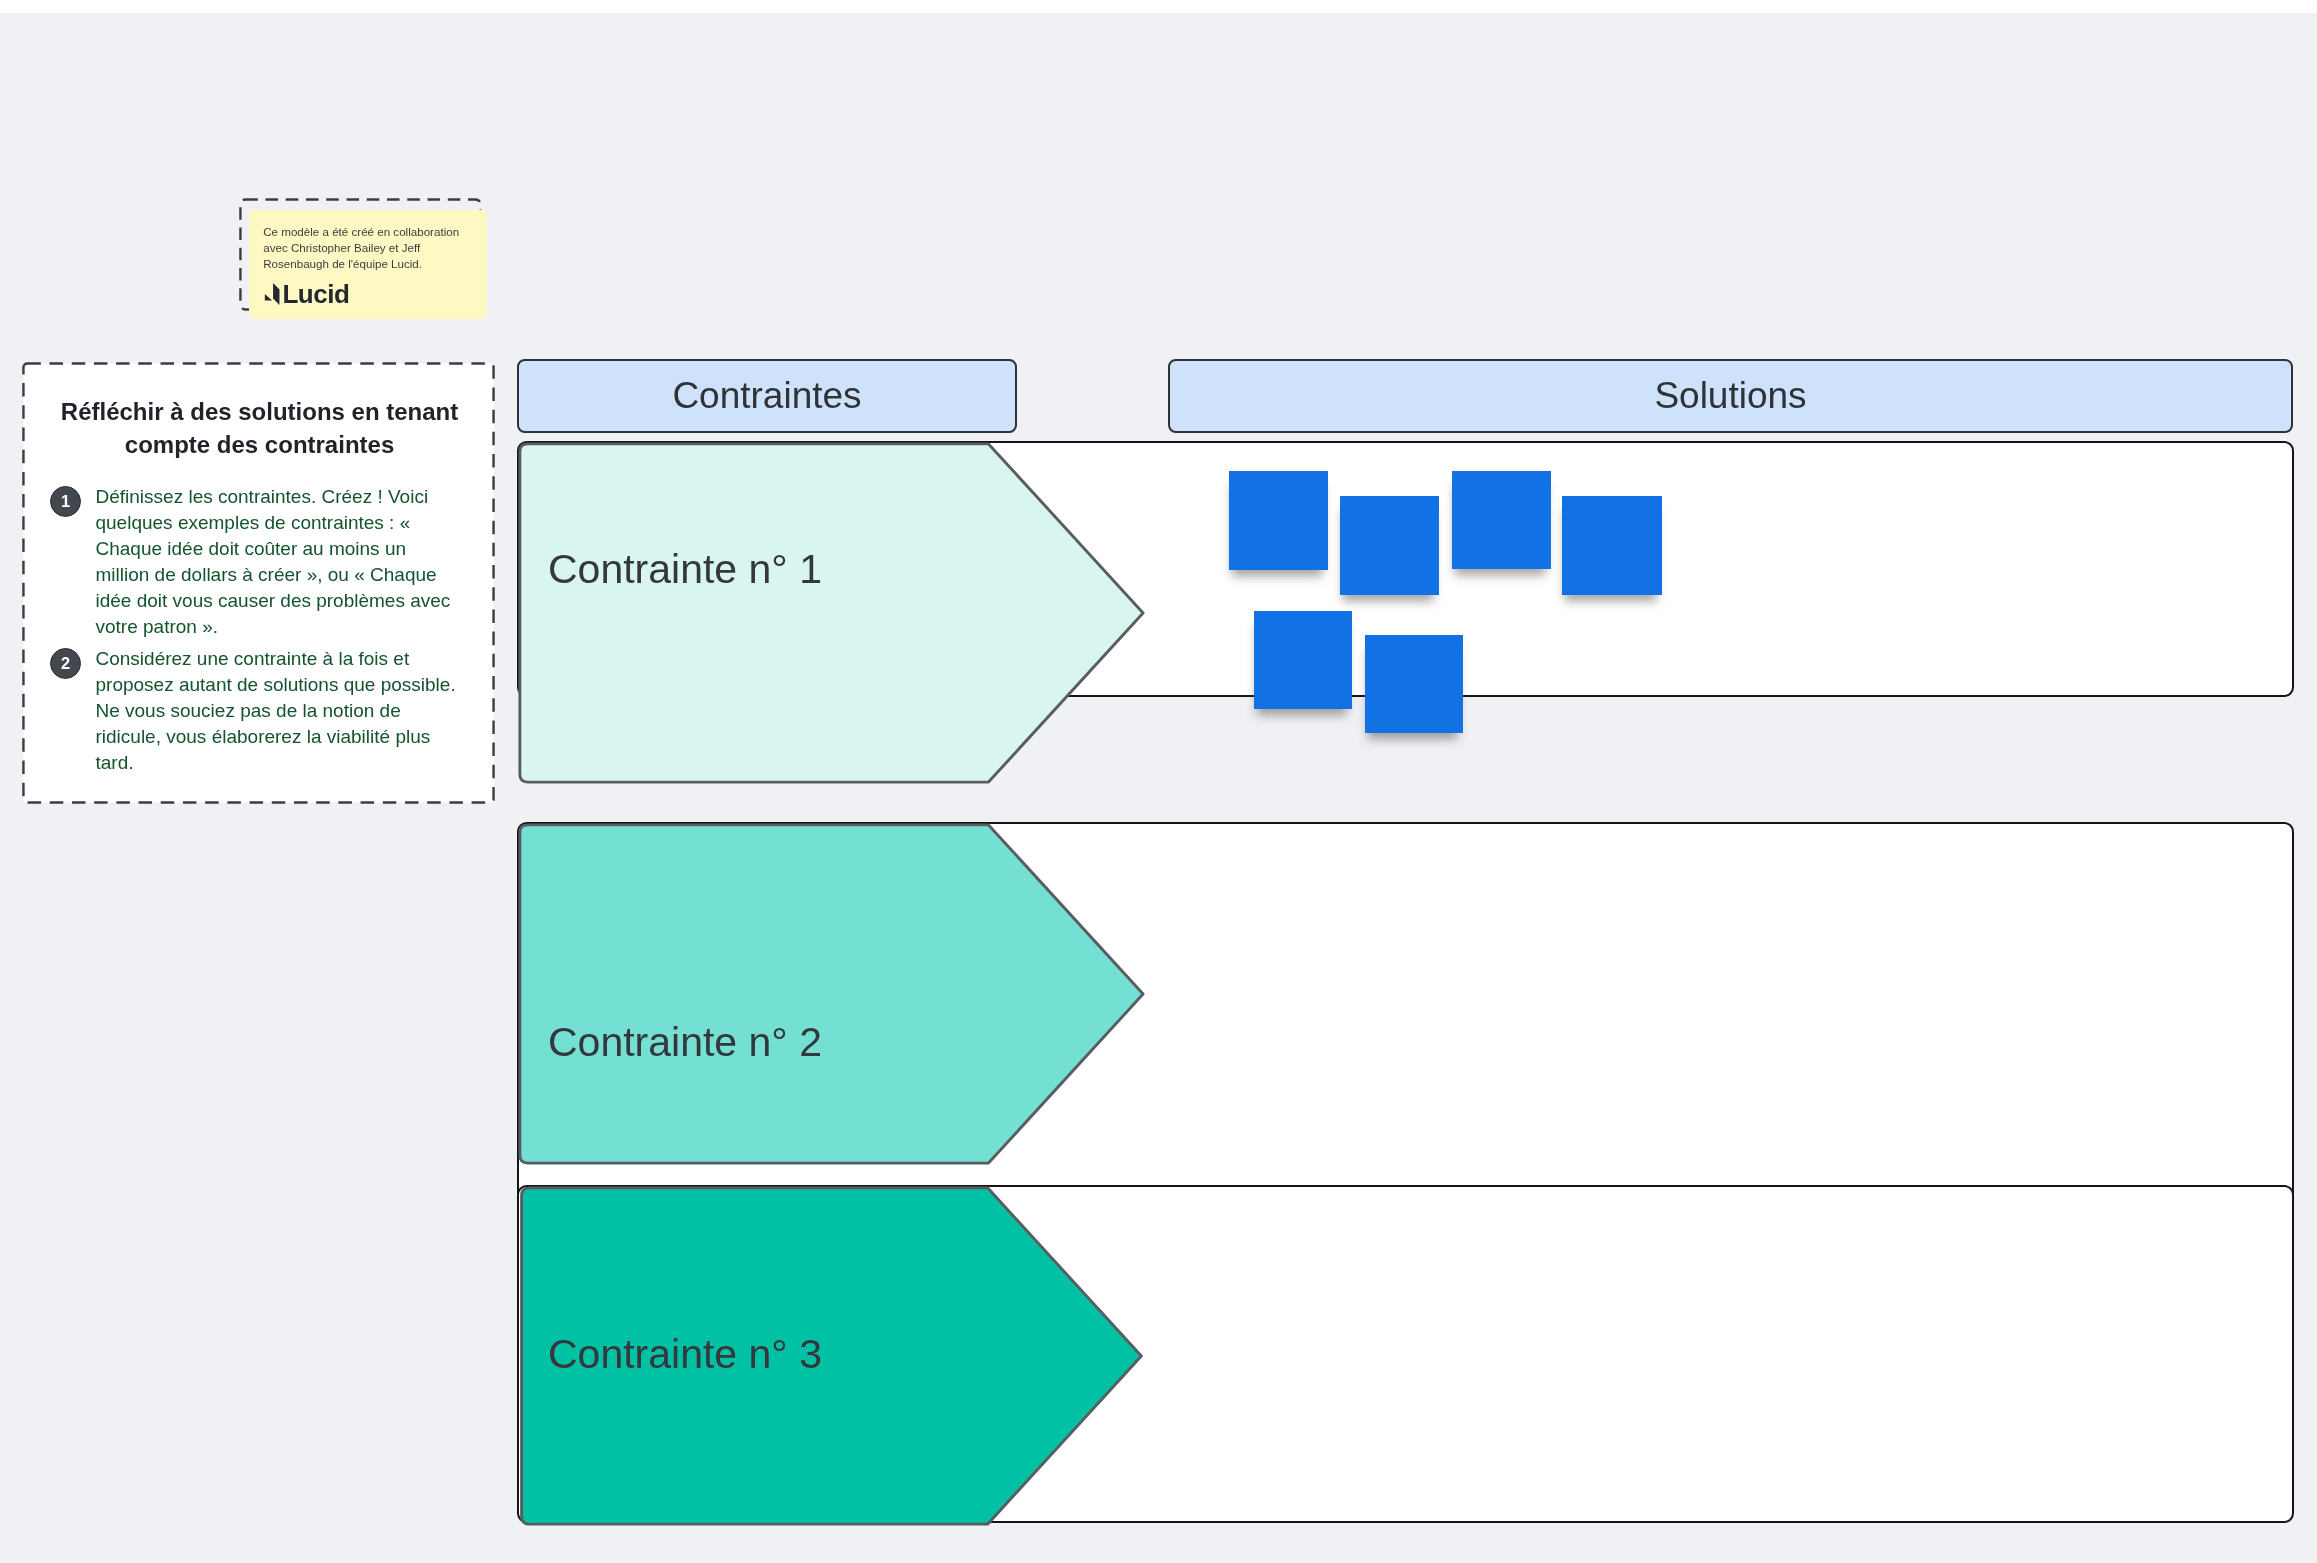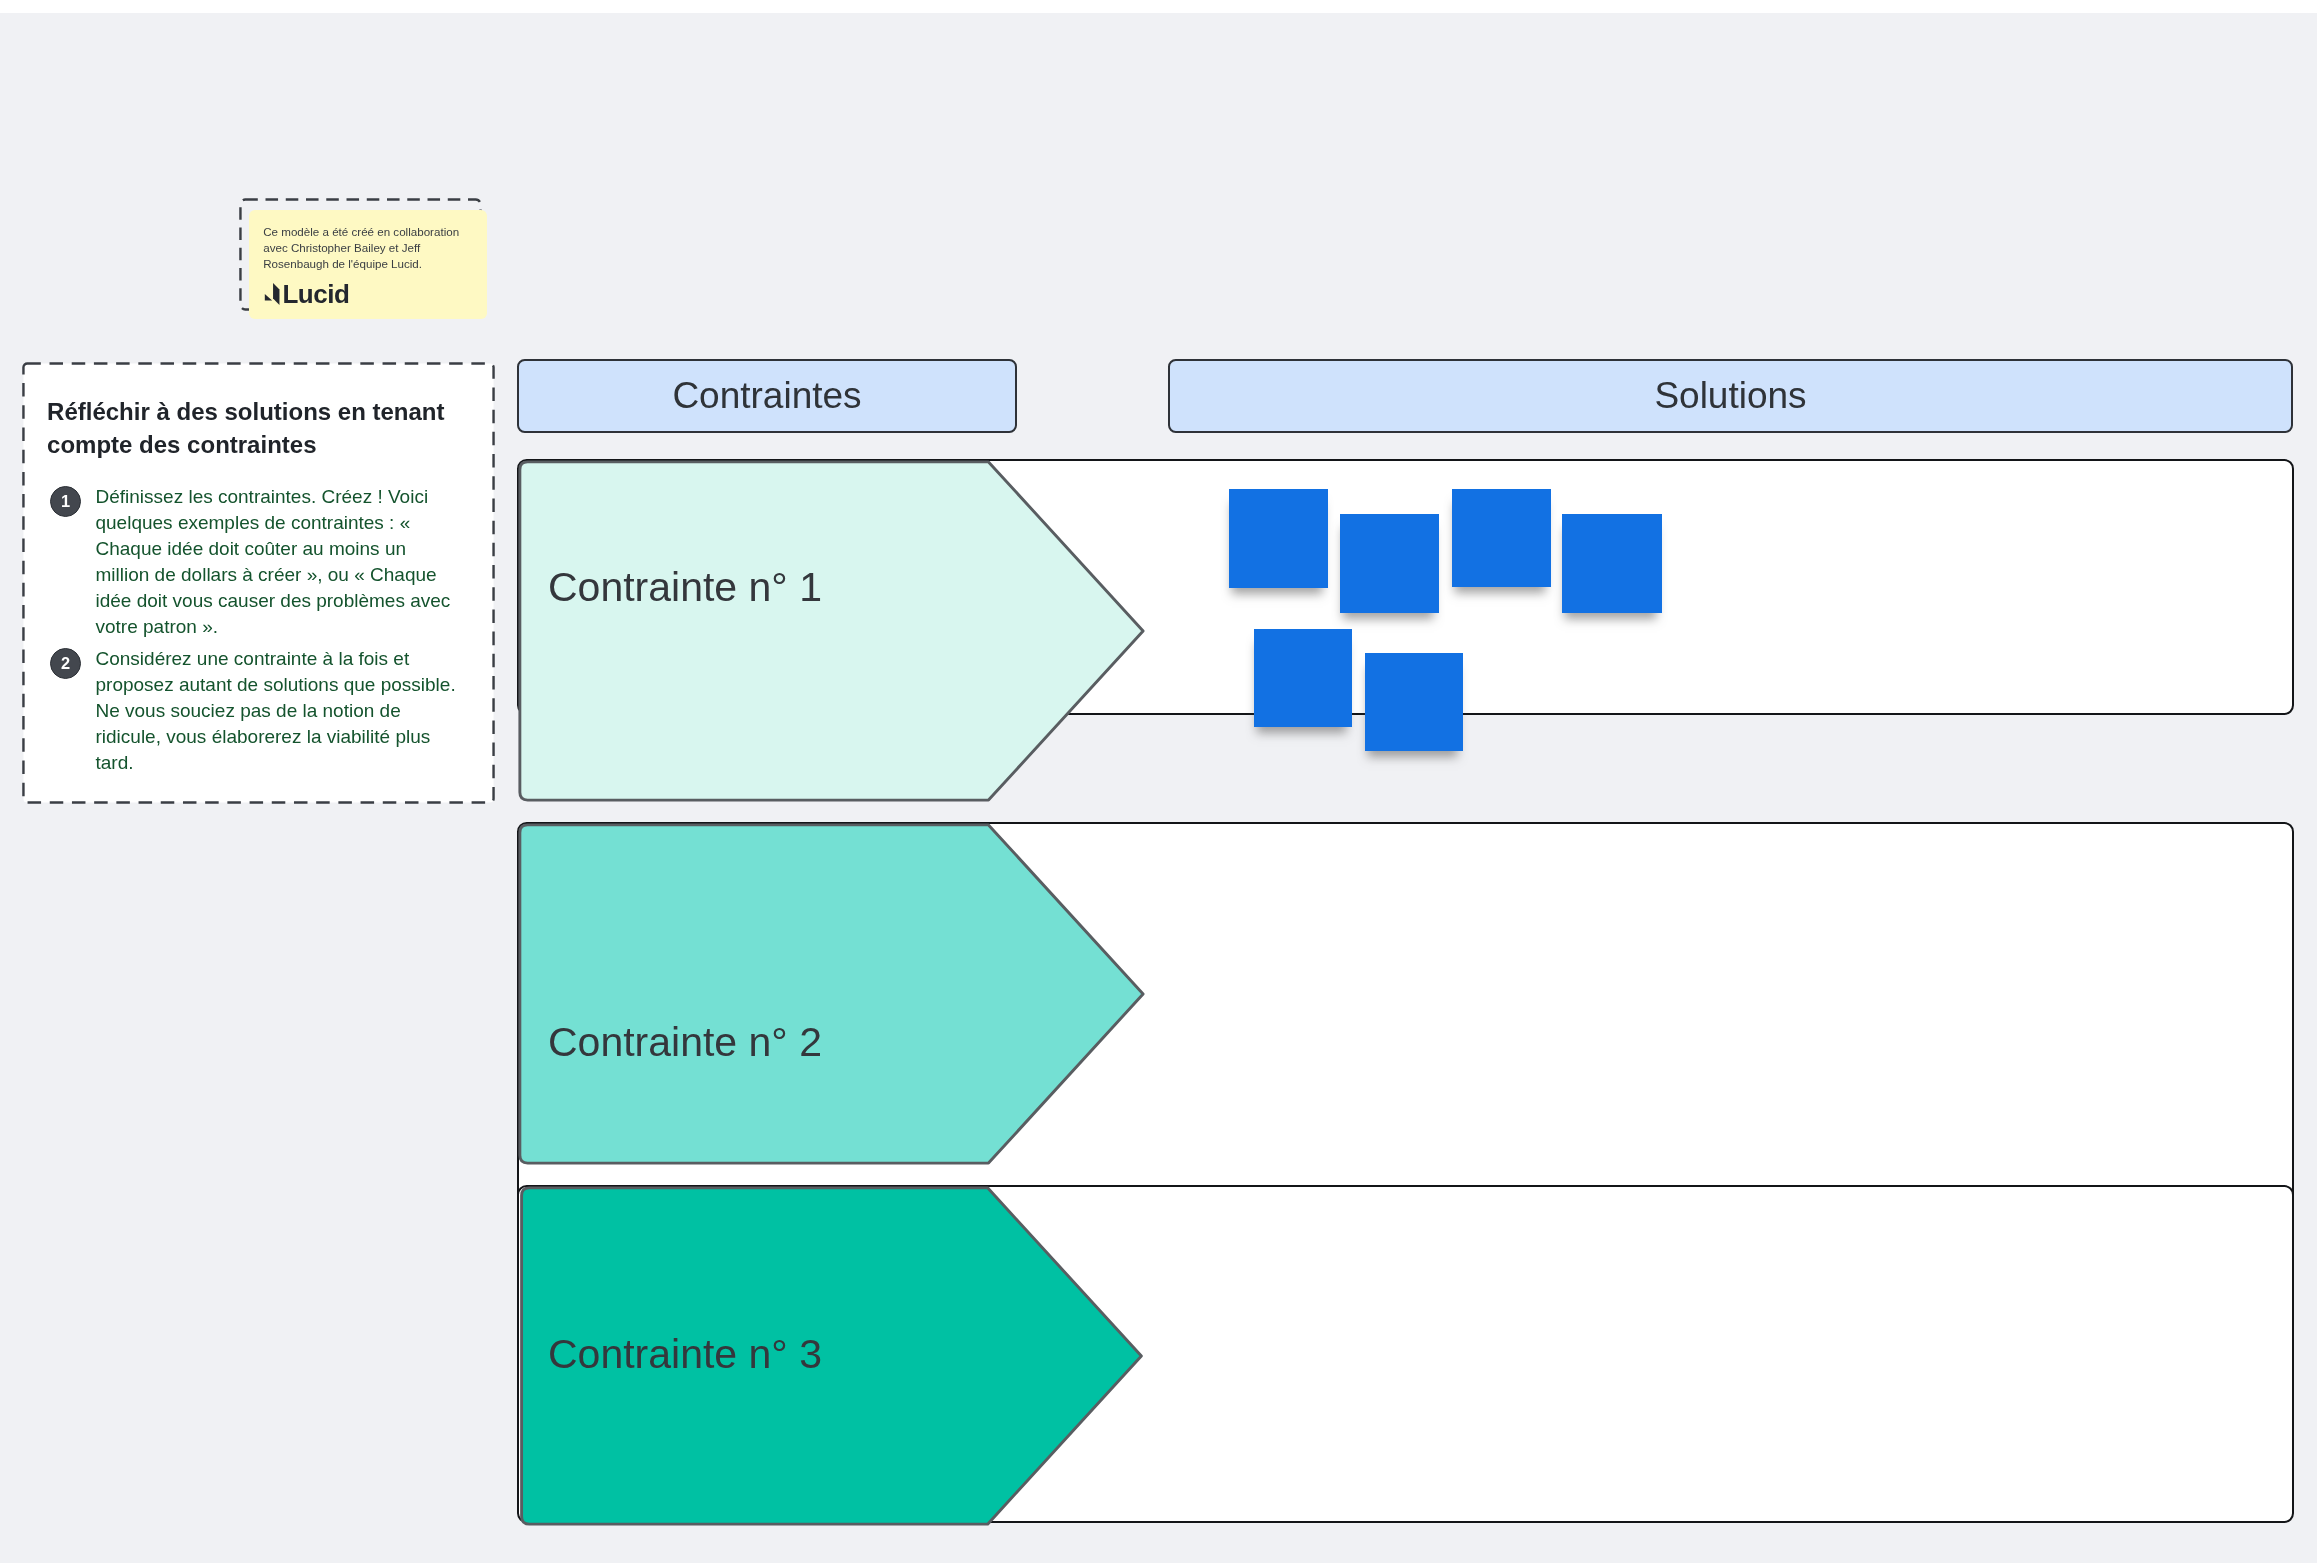--- a/index.html
+++ b/index.html
@@ -22,21 +22,21 @@
   .attr-text{margin:0;font-size:11.6px;line-height:16px;color:#3a3e43;}
   .logo-row{display:flex;align-items:center;gap:1px;margin-top:6.8px;}
   .logo-mark{width:18.3px;height:22px;}
   .logo-text{font-size:26px;font-weight:800;color:#24272e;letter-spacing:-0.5px;}
 
   
   .instructions{position:absolute;left:22px;top:362px;width:473px;height:442px;}
   .instructions svg.dash-layer{position:absolute;left:0;top:0;width:100%;height:100%;}
   .instr-content{position:relative;z-index:1;box-sizing:border-box;height:100%;
     padding:33px 23px 19.3px 15.4px;}
-  .instr-title{margin:0 0 23px 9.7px;font-size:24px;line-height:33px;font-weight:bold;color:#20242a;max-width:434px;}
+  .instr-title{margin:0 0 23px 9.7px;font-size:24px;line-height:33px;font-weight:bold;color:#20242a;max-width:434px;text-align:center;}
   .step{display:flex;align-items:flex-start;margin-bottom:5.8px;}
   .step-badge{
     flex:0 0 auto;width:31px;height:31px;border-radius:50%;
     background:#43474e;border:1.9px solid #2c3036;box-sizing:border-box;
     color:#ffffff;font-size:16.4px;font-weight:bold;
     display:flex;align-items:center;justify-content:center;
     margin:1.9px 14.5px 0 12.6px;
   }
   .step-text{margin:0;font-size:19px;line-height:26px;color:#14532d;width:369px;}
 
@@ -48,21 +48,21 @@
     font-size:37px;color:#2f3338;
   }
   .col-header.contraintes{left:517px;width:500px;}
   .col-header.solutions{left:1168px;width:1125px;}
 
   
   .lane{
     position:absolute;left:517px;width:1777px;box-sizing:border-box;
     background:#ffffff;border:2.9px solid #131518;border-radius:9.7px;
   }
-  .lane.r1{top:459px;height:256px;}
+  .lane.r1{top:441px;height:256px;}
   .lane.r2{top:822px;height:440px;}
   .lane.r3{top:1185px;height:338px;}
   .arrow-svg{position:absolute;left:-2.9px;top:-2.9px;width:630px;height:346px;pointer-events:none;}
   .lane.r3 .arrow-svg{height:344px;}
   .lane-label{
     position:absolute;left:29px;top:50%;transform:translateY(-50%);
     font-size:41px;color:#34373c;white-space:nowrap;z-index:2;
   }
   .notes-layer{position:absolute;left:0;top:0;right:0;bottom:0;}
   .sticky{

